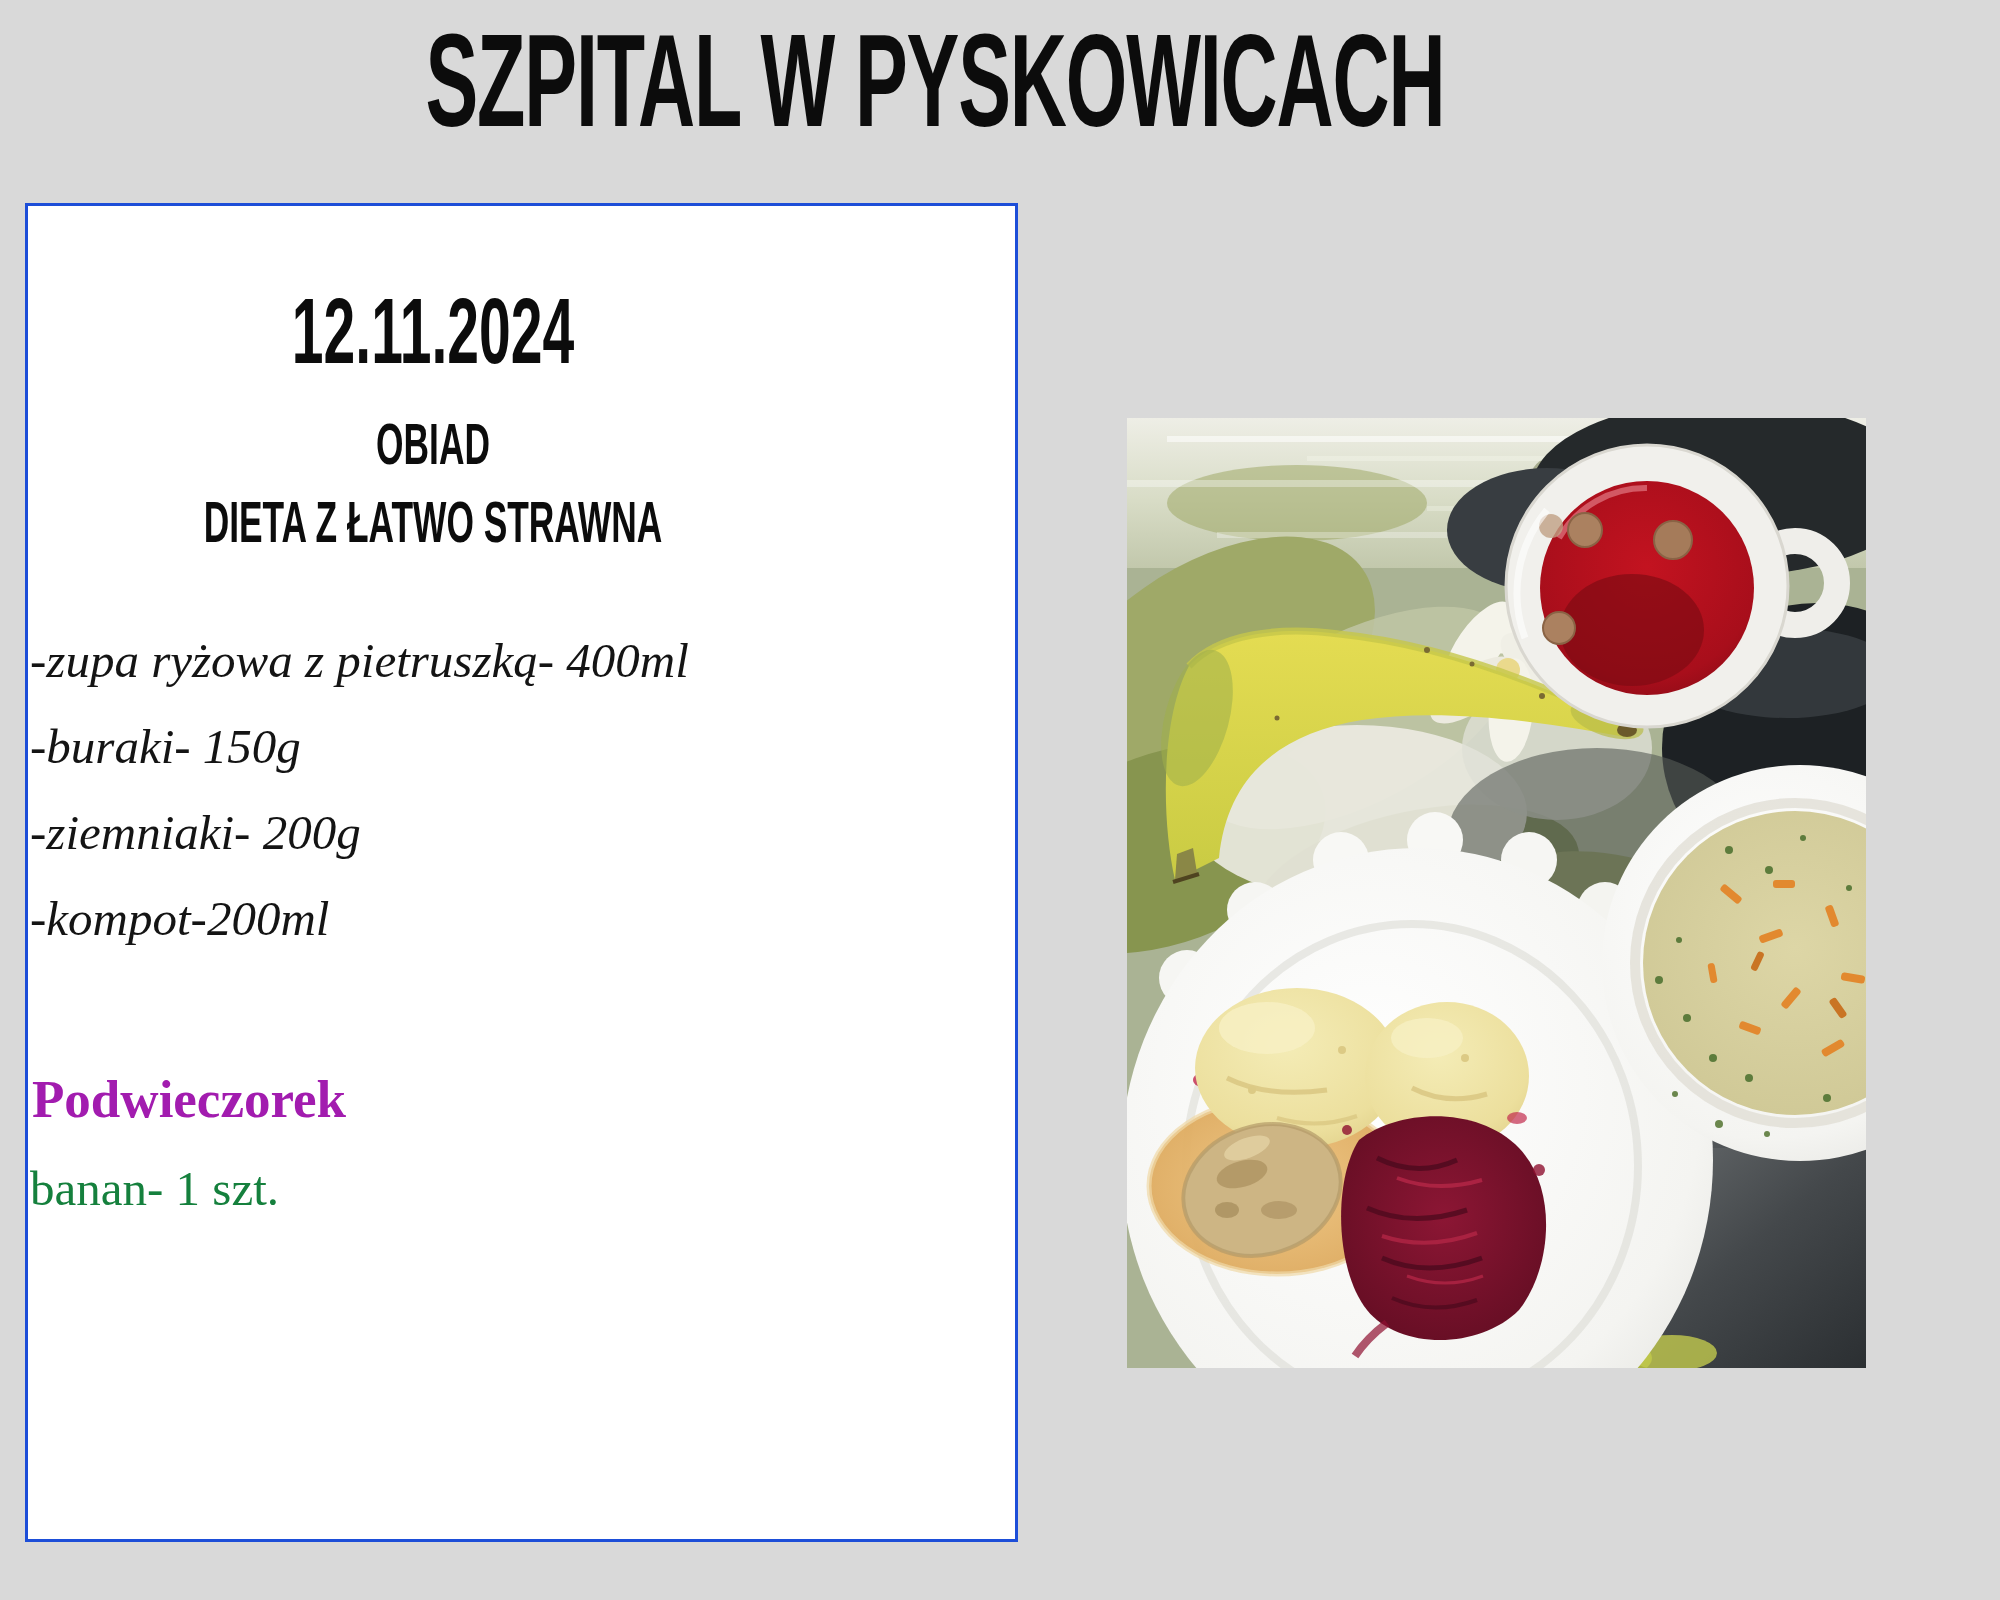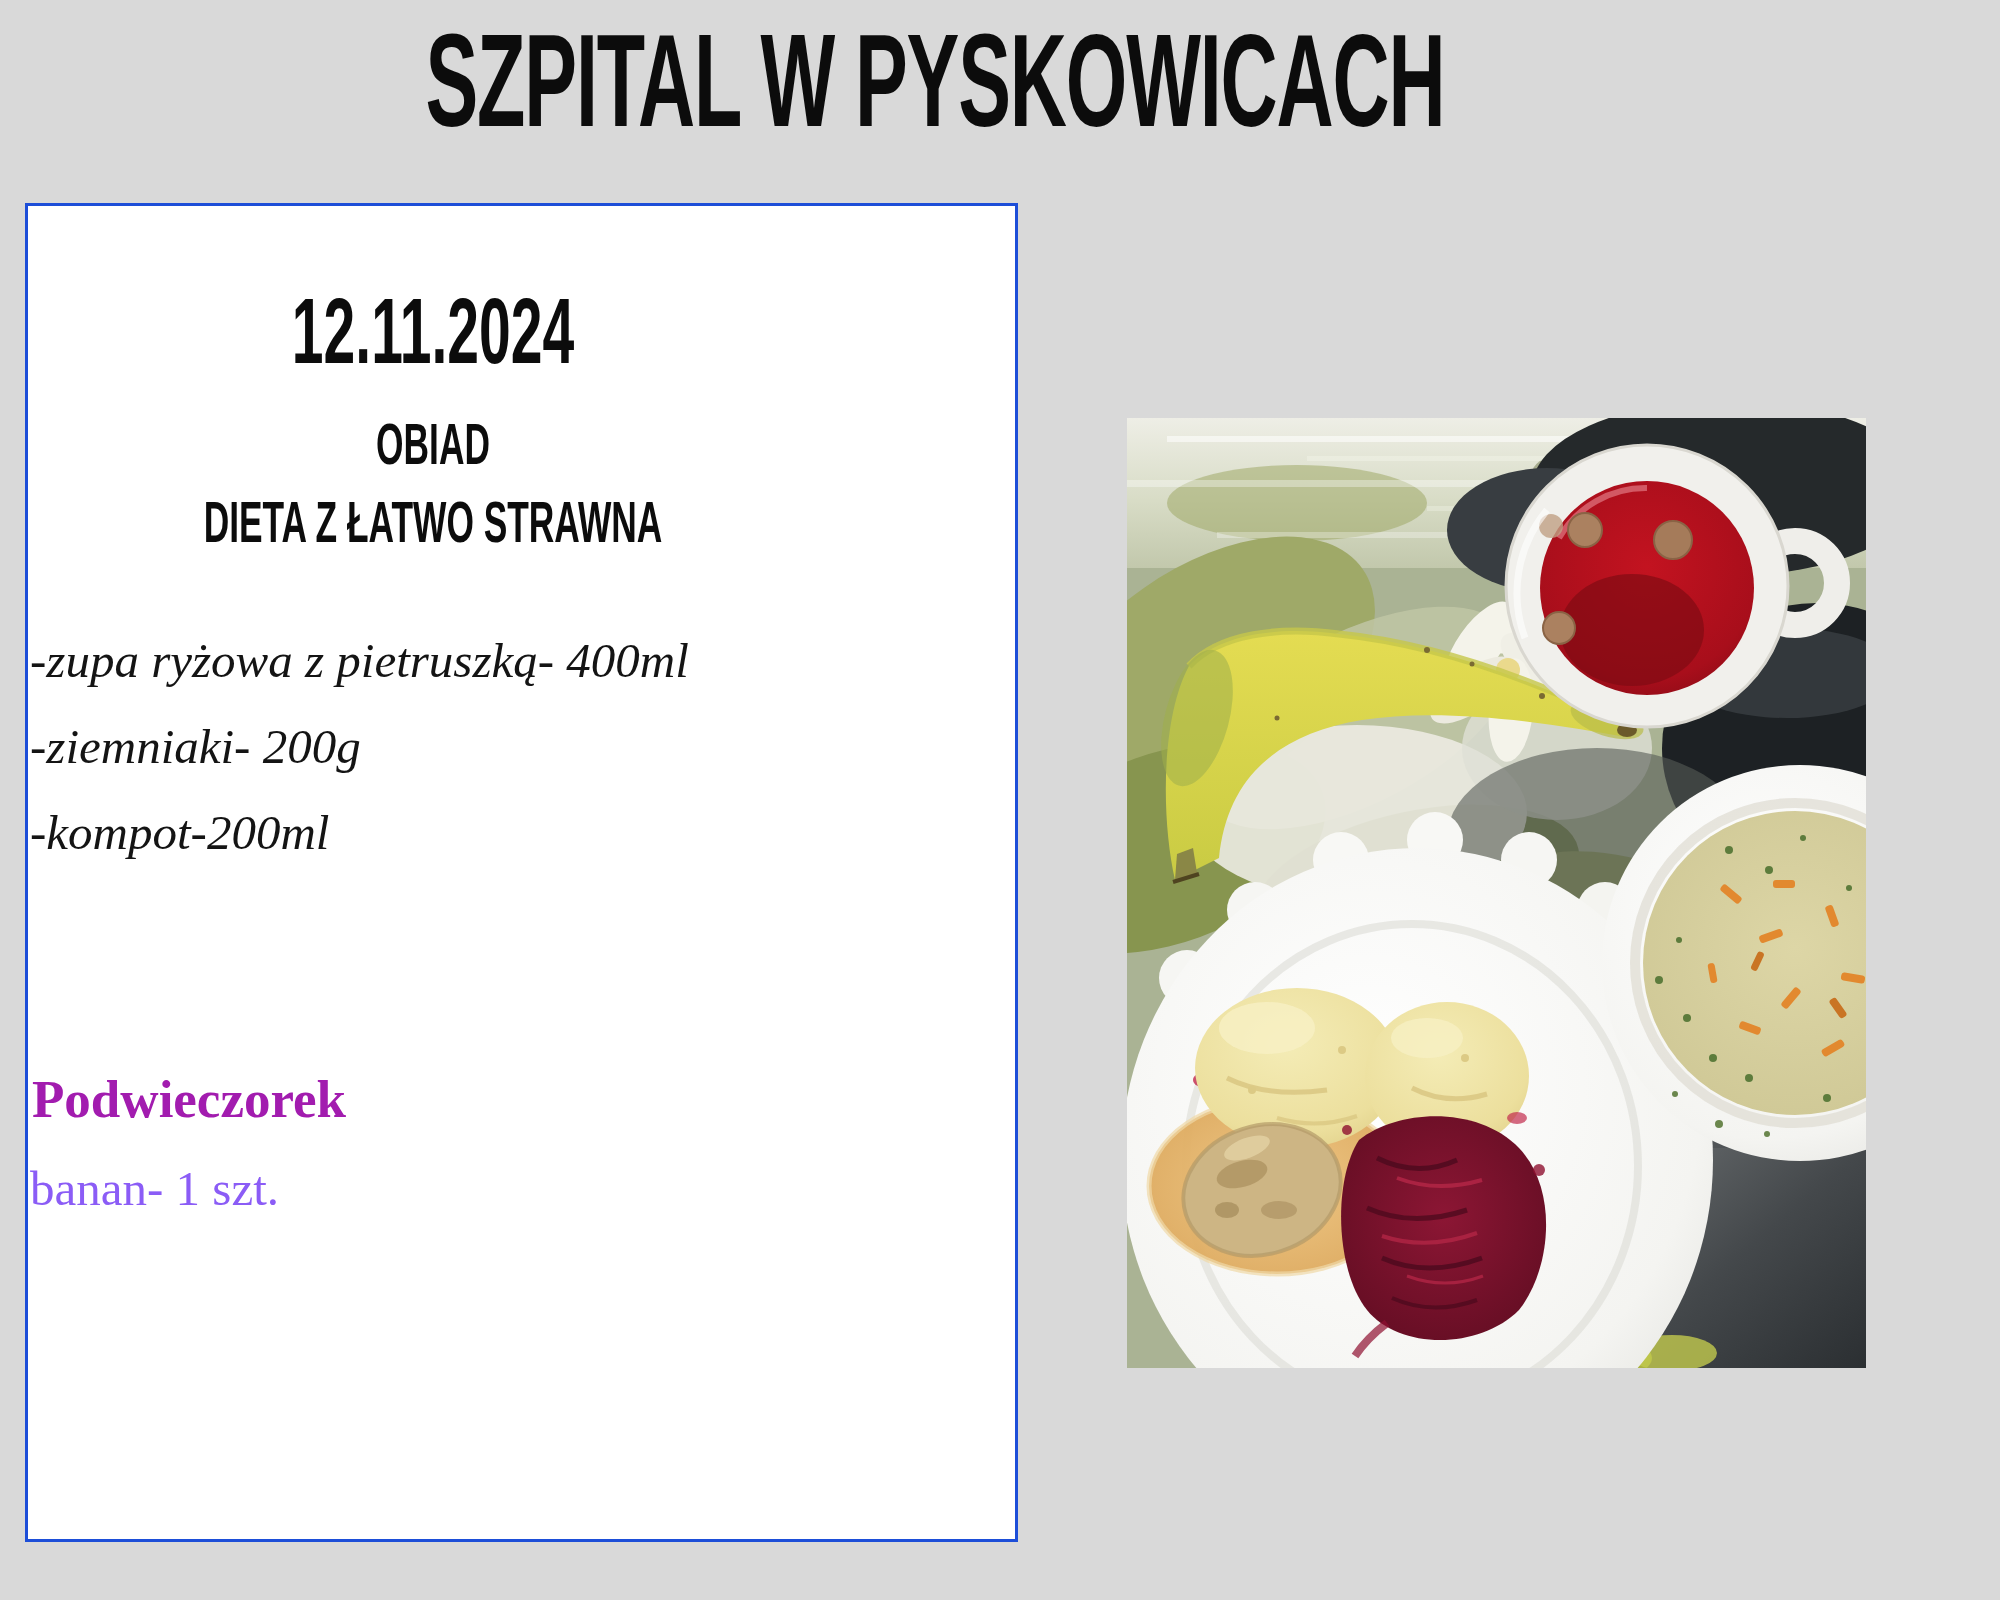--- a/index.html
+++ b/index.html
@@ -54,21 +54,21 @@
   }
   .snack-title{
     position:absolute;left:4px;top:848px;
     font-family:"Liberation Serif",serif;
     font-weight:700;font-size:53px;line-height:90px;color:#a21caf;
     white-space:nowrap;
   }
   .snack-item{
     position:absolute;left:2px;top:940px;
     font-family:"Liberation Serif",serif;
-    font-size:49px;line-height:86px;color:#8b5cf6;
+    font-size:49px;line-height:86px;color:#15803d;
     white-space:nowrap;
   }
 
   
   .meal-photo{
     position:absolute;left:1127px;top:418px;
     width:739px;height:950px;
     background:#aab394;
   }
   .meal-photo svg{display:block;width:739px;height:950px;}
@@ -79,20 +79,21 @@
 <div class="page">
 
   <div class="page-title">SZPITAL W PYSKOWICACH</div>
 
   <div class="menu-card">
     <div class="card-col condensed card-date">12.11.2024</div>
     <div class="card-col condensed card-meal">OBIAD</div>
     <div class="card-col condensed card-diet">DIETA Z ŁATWO STRAWNA</div>
     <ul class="menu-list">
       <li>-zupa ryżowa z pietruszką- 400ml</li>
+      <li>-buraki- 150g</li>
       <li>-ziemniaki- 200g</li>
       <li>-kompot-200ml</li>
     </ul>
     <div class="snack-title">Podwieczorek</div>
     <div class="snack-item">banan- 1 szt.</div>
   </div>
 
   <div class="meal-photo">
     <svg viewBox="0 0 739 950" xmlns="http://www.w3.org/2000/svg">
       <defs>

